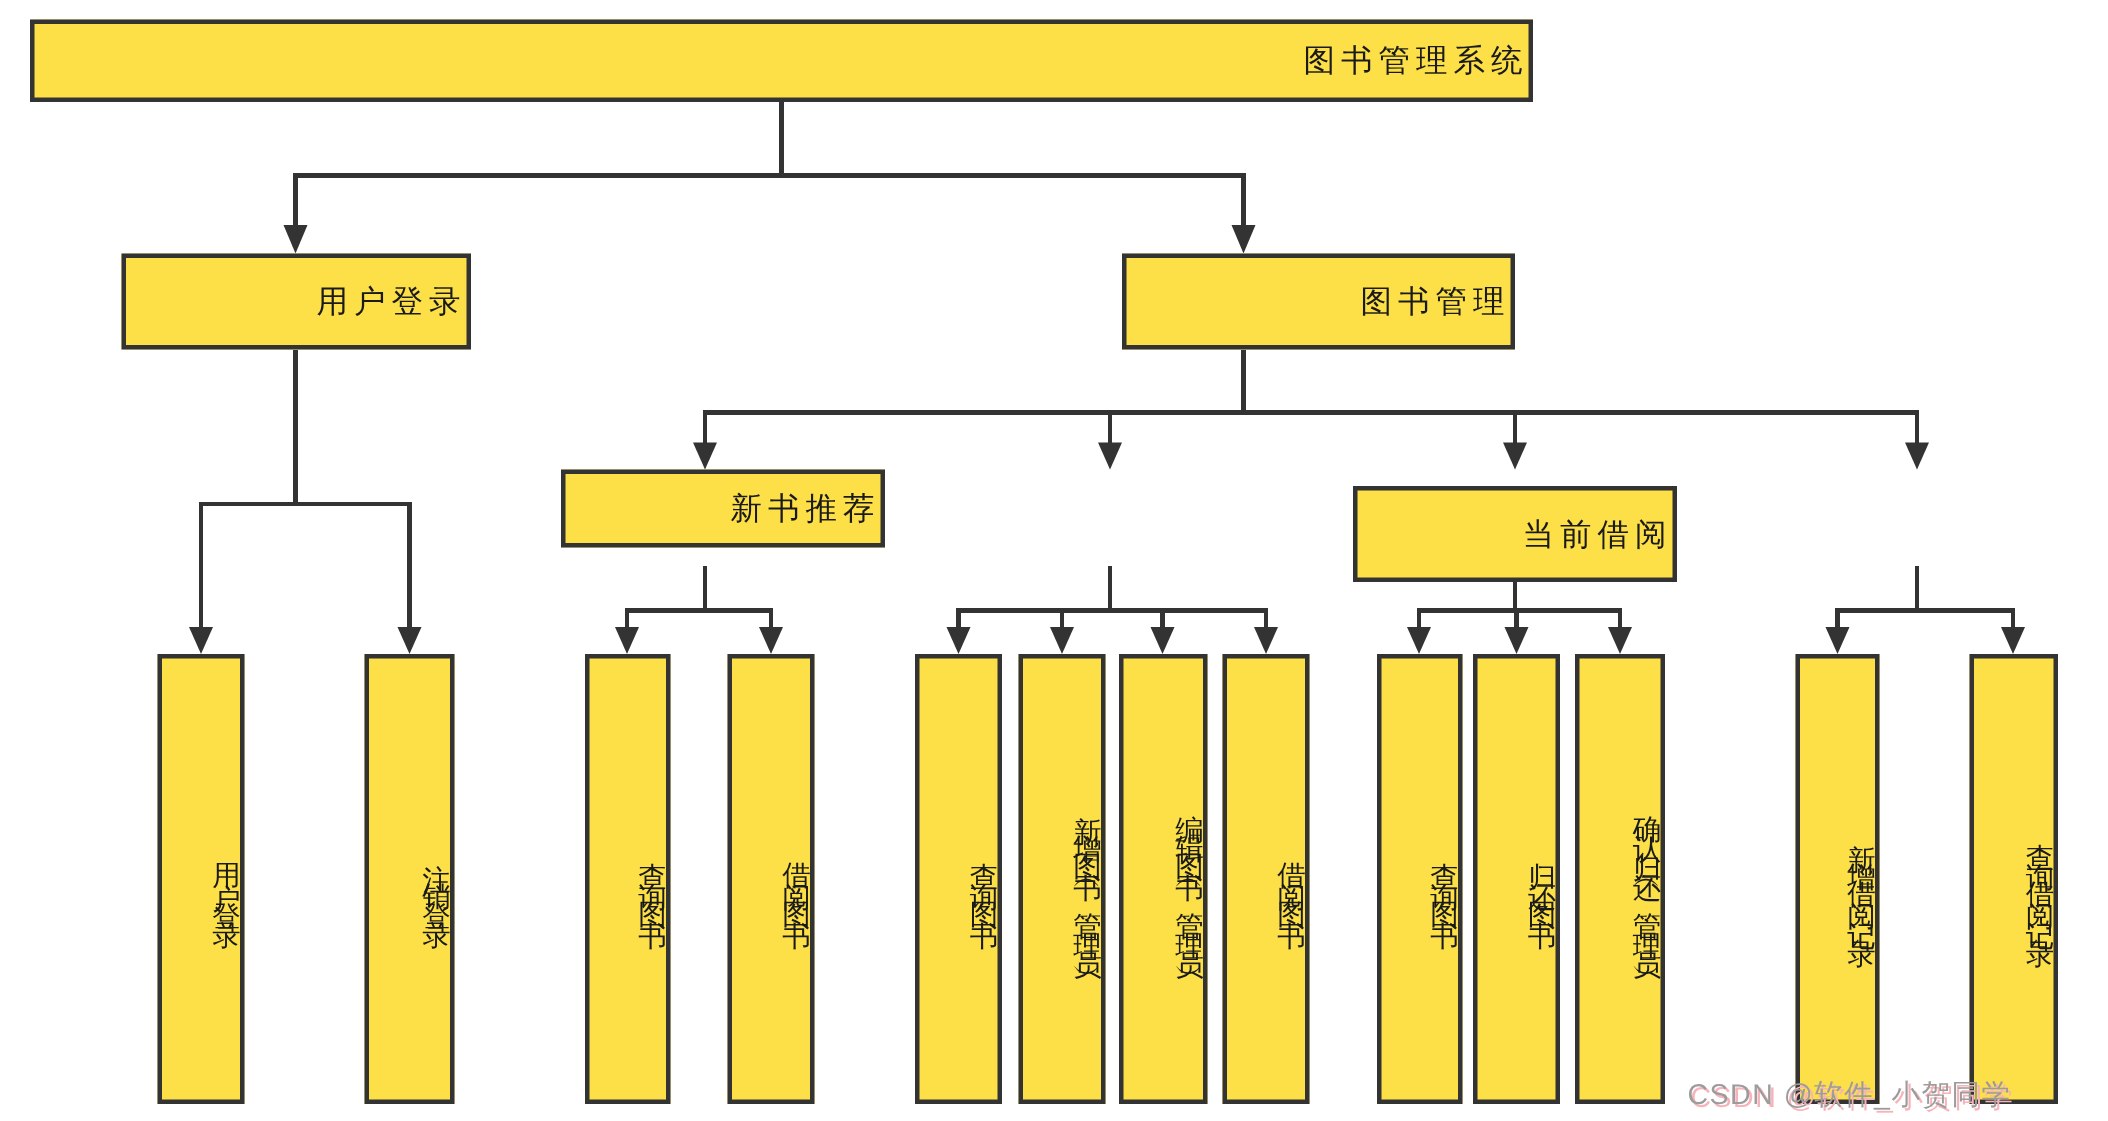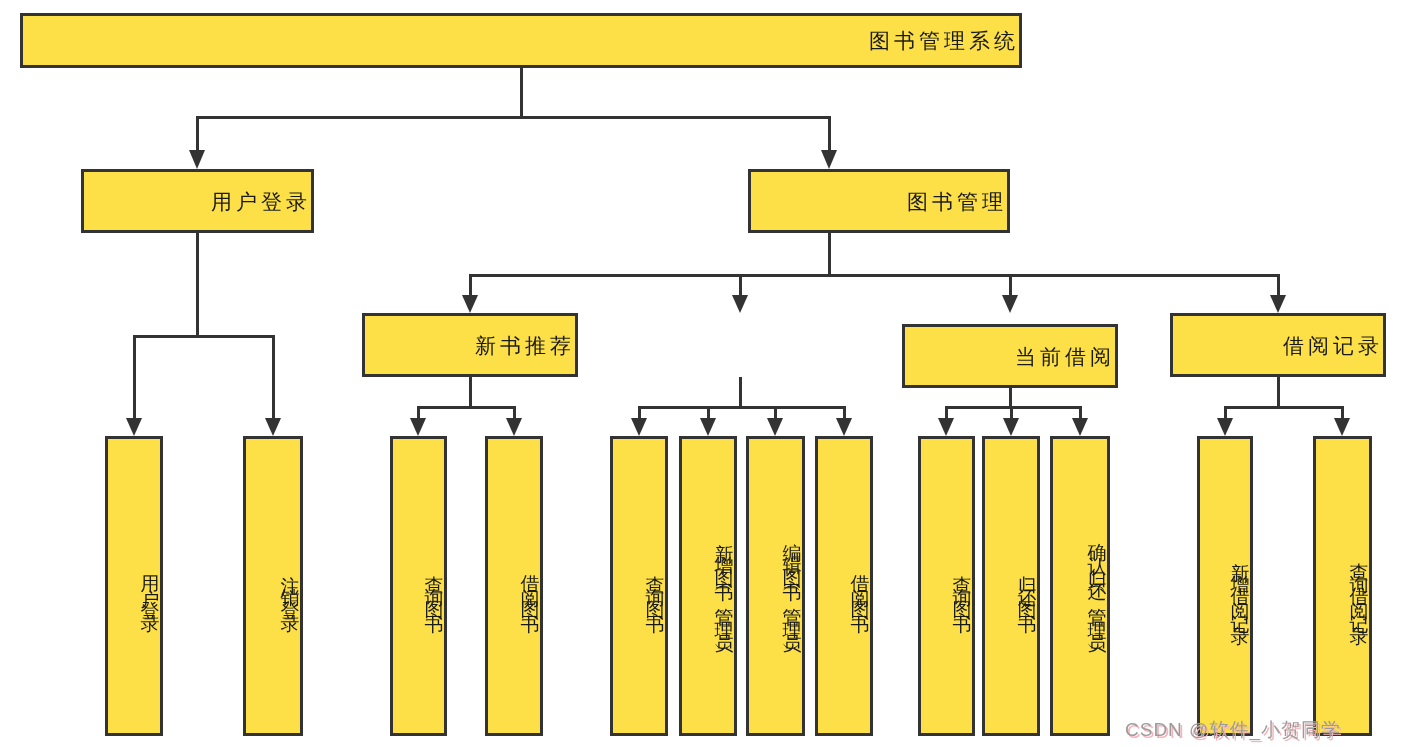--- a/index.html
+++ b/index.html
@@ -136,29 +136,26 @@
     <span class="lbl">图书管理系统</span>
   </div>
 
   <div class="node node-h" style="left:81px; top:169px; width:233px; height:64px;">
     <span class="lbl">用户登录</span>
   </div>
   <div class="node node-h" style="left:712px; top:169px; width:262px; height:64px;margin-left:36px;">
     <span class="lbl">图书管理</span>
   </div>
 
-  <div class="node node-h" style="left:362px; top:313px; width:216px; height:64px;padding-left:21px;">
+  <div class="node node-h" style="left:374px; top:313px; width:216px; height:52px;padding-left:21px;">
     <span class="lbl">新书推荐</span>
   </div>
   <div class="node node-h" style="left:902px; top:313px; width:216px; height:64px;margin-top:11px;">
     <span class="lbl">当前借阅</span>
   </div>
-  <div class="node node-h" style="left:1170px; top:313px; width:216px; height:64px;">
-    <span class="lbl">借阅记录</span>
-  </div>
 
   <div class="node node-v" style="left:105px; top:436px; width:58px; height:300px;">
     <span class="lbl">用户登录</span>
   </div>
   <div class="node node-v" style="left:243px; top:436px; width:60px; height:300px;">
     <span class="lbl">注销登录</span>
   </div>
 
   <div class="node node-v" style="left:390px; top:436px; width:57px; height:300px;">
     <span class="lbl">查询图书</span>

